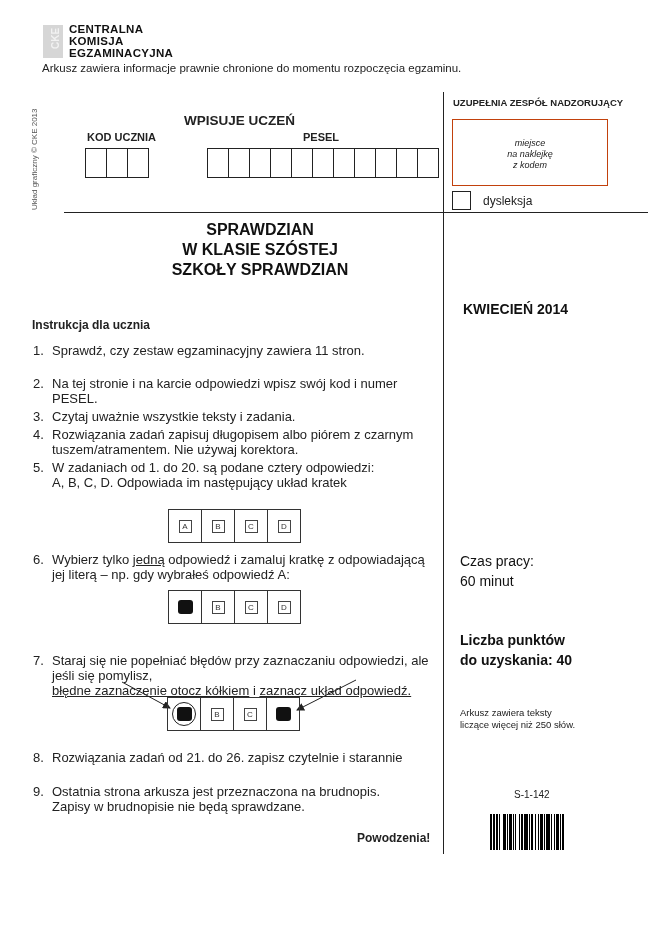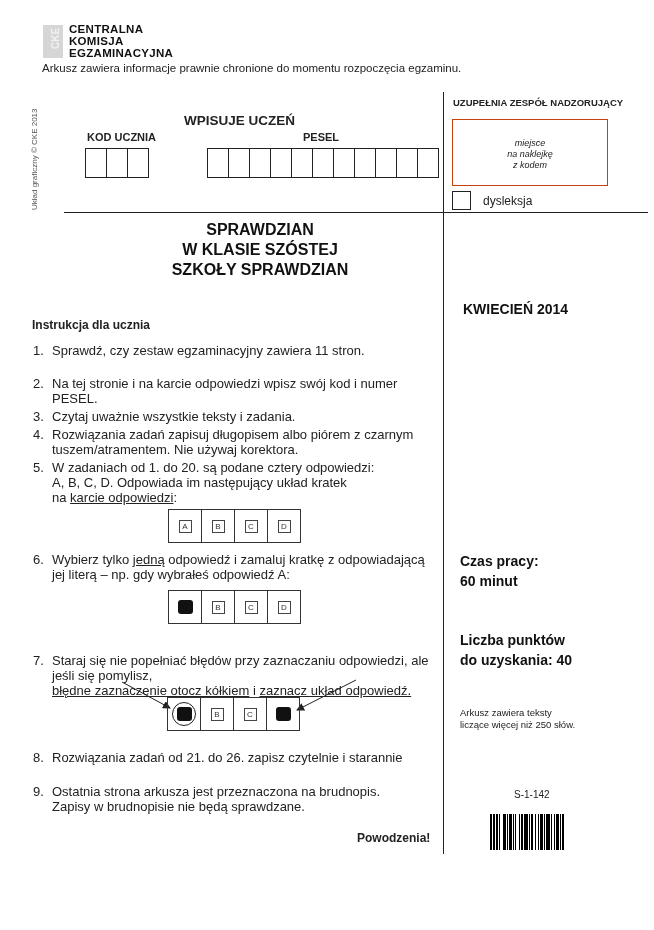--- a/index.html
+++ b/index.html
@@ -44,21 +44,21 @@
   .item .cont { padding-left: 19px; display:block; }
   .u { text-decoration: underline; }
 
   .ansrow { display: flex; border: 1px solid #333; height: 32px; }
   .ansrow .acell { width: 32px; border-right: 1px solid #333; display:flex; align-items:center; justify-content:center; }
   .ansrow .acell:last-child { border-right: none; }
   .letter { width: 11px; height: 11px; border: 1px solid #444; font-size: 8px; line-height: 11px; text-align: center; color:#333; }
   .filled { width: 15px; height: 14px; background: #111; border-radius: 3px; }
   .circled { width: 22px; height: 22px; border: 1.5px solid #222; border-radius: 50%; display:flex; align-items:center; justify-content:center; }
 
-  .czas { left: 460px; top: 551px; font-size: 14px; font-weight: bold; line-height: 20px; color:#111; }
+  .czas { left: 460px; top: 551px; font-size: 14px; font-weight: normal; line-height: 20px; color:#111; }
   .liczba { left: 460px; top: 630px; font-size: 14px; font-weight: bold; line-height: 20px; color:#111; }
   .teksty { left: 460px; top: 707px; font-size: 9.5px; line-height: 12px; color:#222; }
   .code { left: 514px; top: 789px; font-size: 10px; color:#222; }
   .barcode { left: 490px; top: 814px; width: 110px; height: 36px; display:flex; align-items:stretch; }
   .powodzenia { left: 357px; top: 831px; font-size: 12px; font-weight: bold; color:#222; }
 </style>
 </head>
 <body>
 
 <div class="abs logo-mark">
@@ -127,21 +127,20 @@
 <div class="abs item" style="top:409px">
   <span class="num">3.</span><span>Czytaj uważnie wszystkie teksty i zadania.</span>
 </div>
 <div class="abs item" style="top:427px">
   <span class="num">4.</span><span>Rozwiązania zadań zapisuj długopisem albo piórem z czarnym</span>
   <span class="cont">tuszem/atramentem. Nie używaj korektora.</span>
 </div>
 <div class="abs item" style="top:460px">
   <span class="num">5.</span><span>W zadaniach od 1. do 20. są podane cztery odpowiedzi:</span>
   <span class="cont">A, B, C, D. Odpowiada im następujący układ kratek</span>
-  <span class="cont"><span>na </span><span class="u">karcie odpowiedzi</span><span>:</span></span>
 </div>
 <div class="abs ansrow" style="left:168px; top:509px;" id="ans-row-1">
     <div class="acell">
       <div class="letter">A</div>
     </div>
     <div class="acell">
       <div class="letter">B</div>
     </div>
     <div class="acell">
       <div class="letter">C</div>

